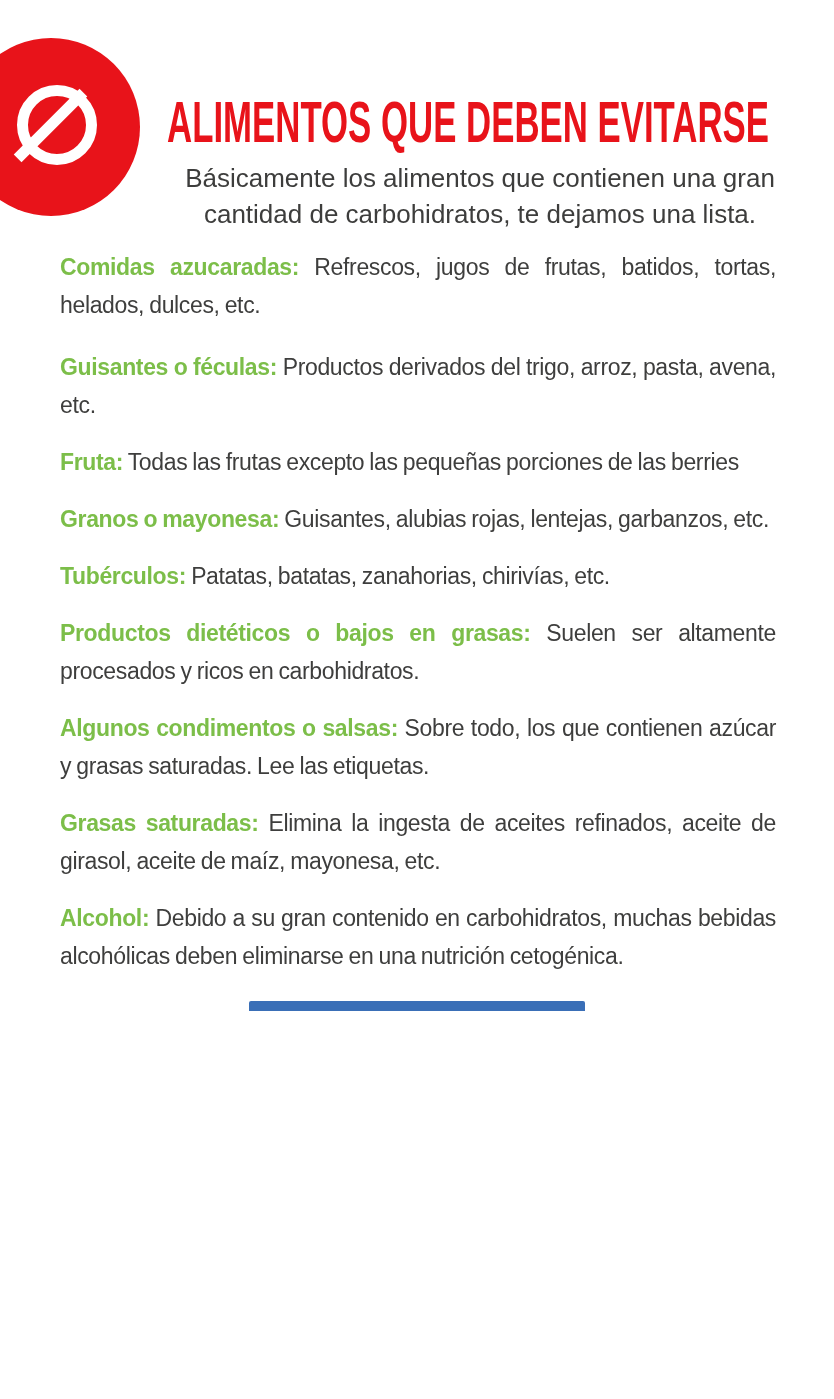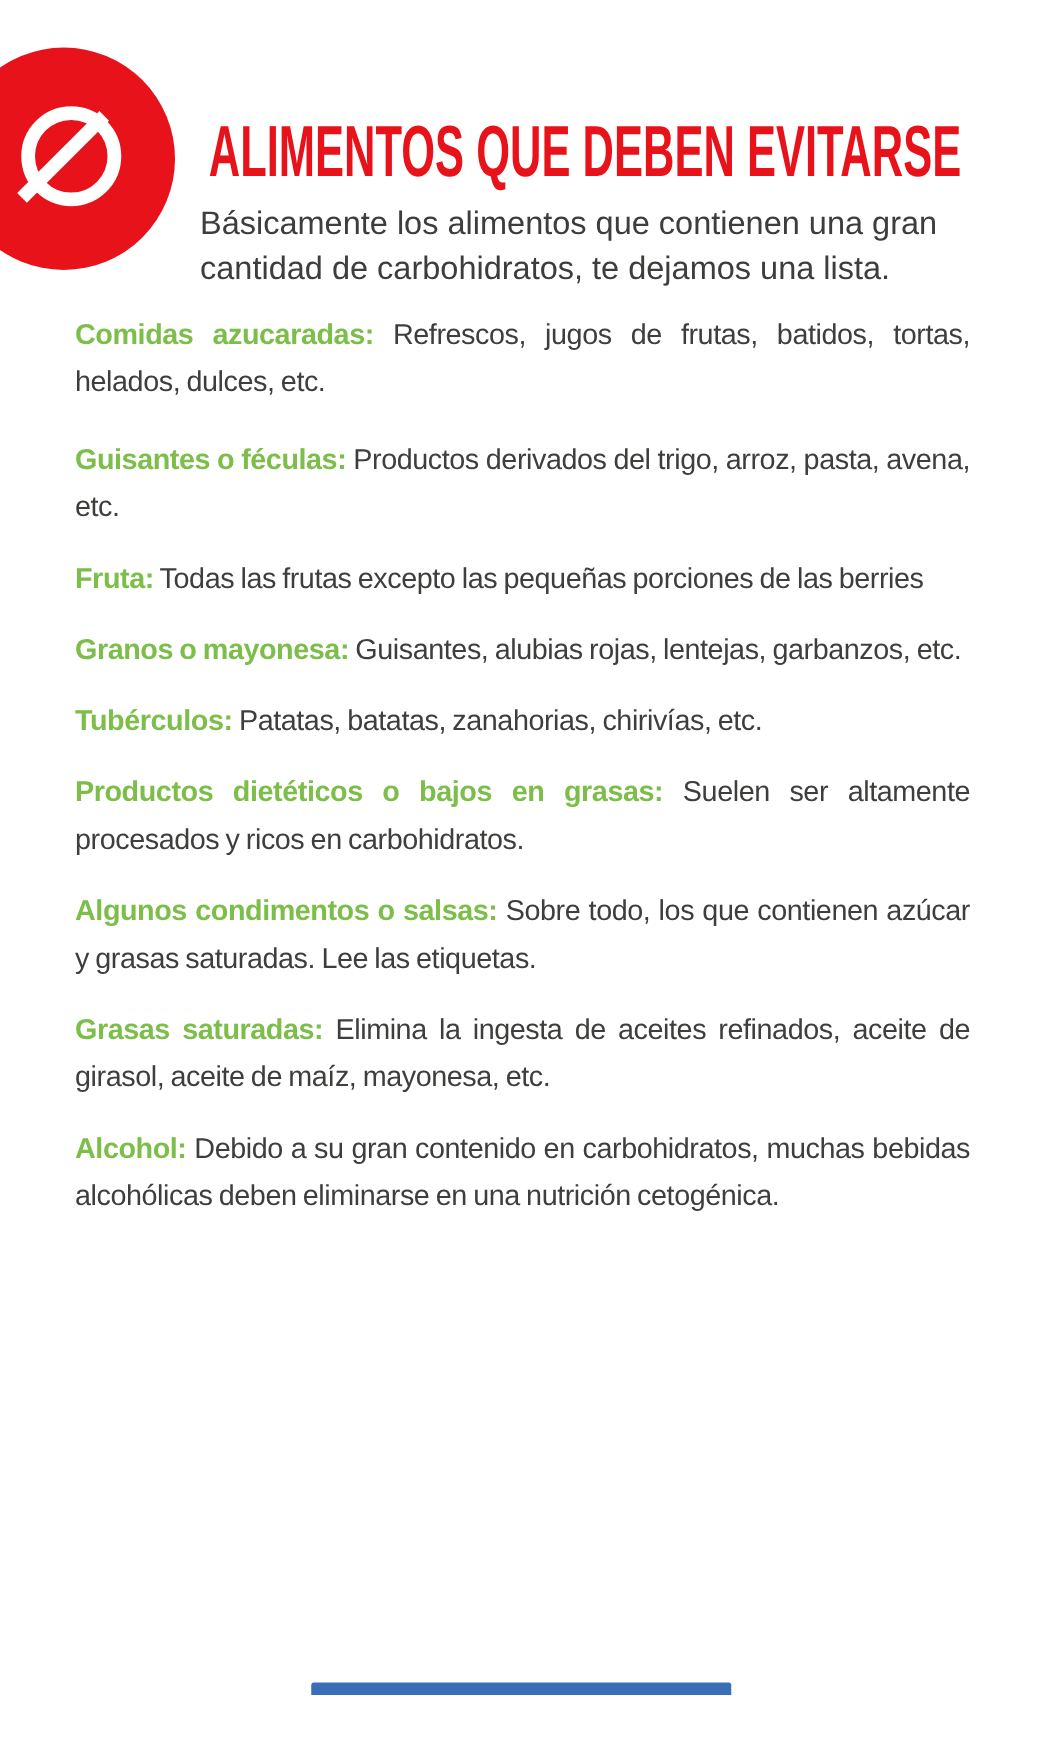--- a/index.html
+++ b/index.html
@@ -1,18 +1,18 @@
 <!DOCTYPE html>
 <html><head>
 <meta charset="utf-8">
 <style>
   html,body{margin:0;padding:0;background:#ffffff;}
   .page{
     position:relative;
-    width:834px;height:1356px;
+    width:834px;height:1011px;
     background:#ffffff;
     overflow:hidden;
     font-family:"Liberation Sans", sans-serif;
   }
   
   .badge{
     position:absolute;left:-38px;top:38px;
     width:178px;height:178px;border-radius:50%;
     background:#e8131a;
   }
@@ -34,21 +34,21 @@
     font-size:58px;font-weight:bold;
     white-space:nowrap;
     transform:scaleX(0.60);
     transform-origin:0 50%;
     letter-spacing:0px;
   }
   .subtitle{
     position:absolute;left:160px;top:160px;
     width:640px;
     color:#3d3d3c;
-    font-size:26px;line-height:36px;
+    font-size:26px;line-height:36px;text-align:center;
   }
   
   .list{
     position:absolute;left:60px;top:248px;
     width:716px;
     color:#3e3e3d;
     font-size:23px;line-height:38px;
     letter-spacing:-0.35px;word-spacing:-1px;
     text-align:justify;
   }

